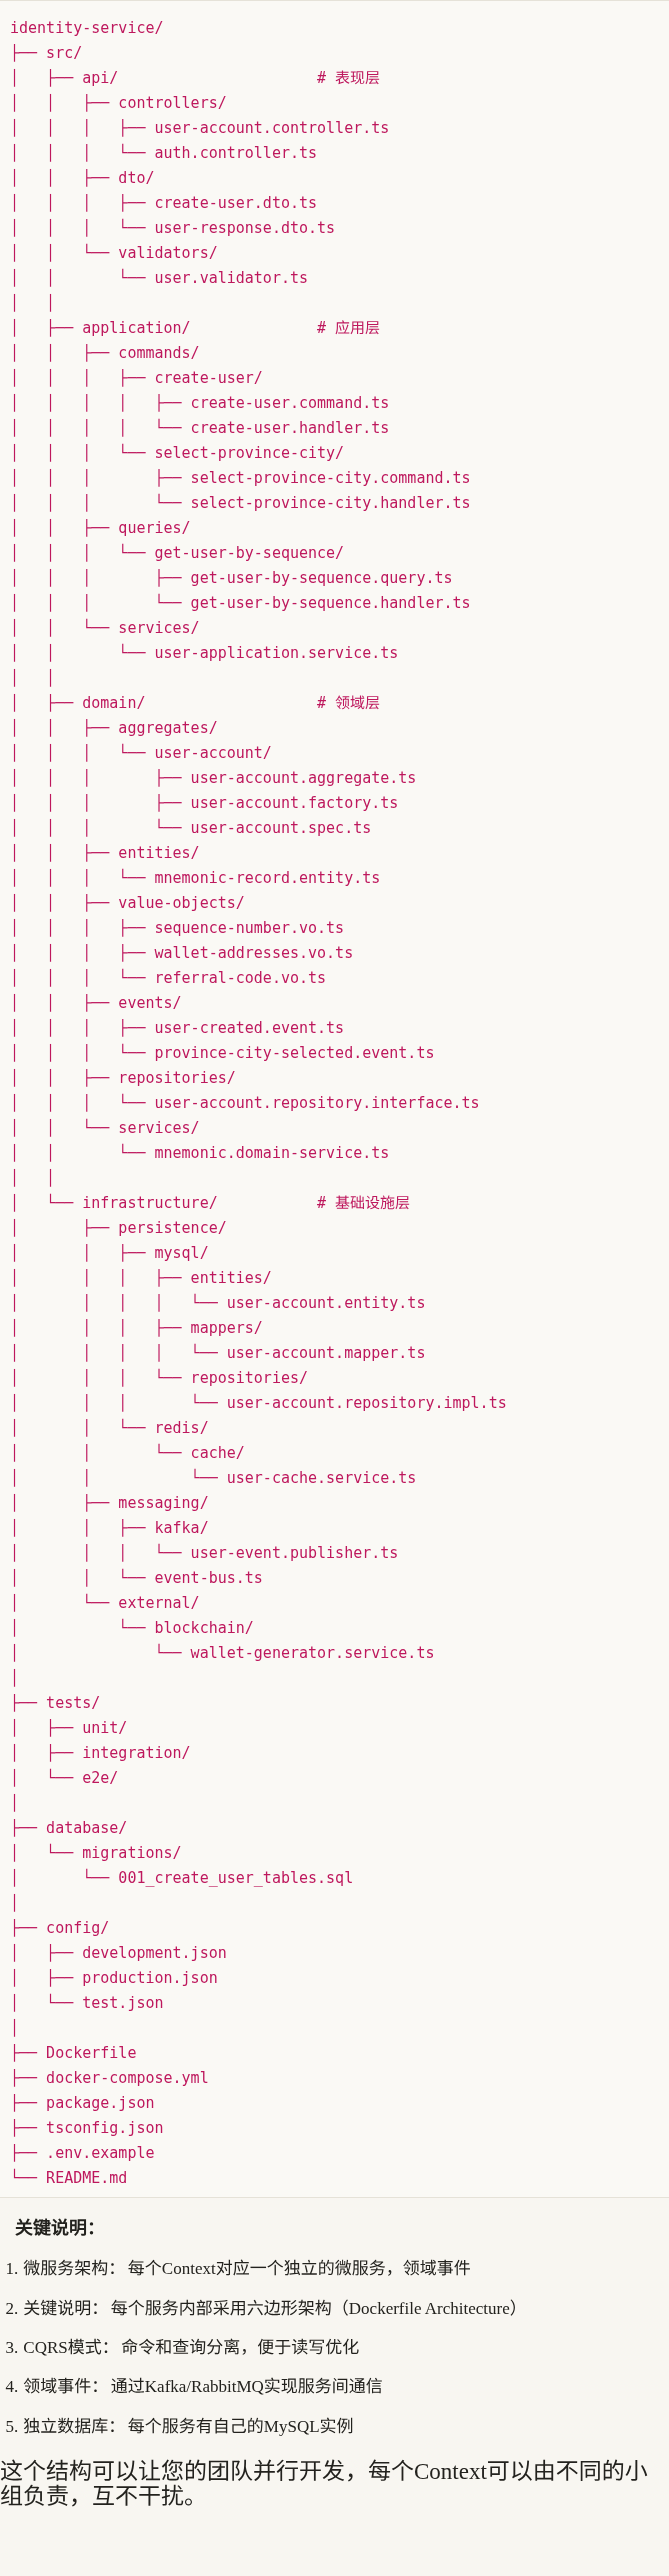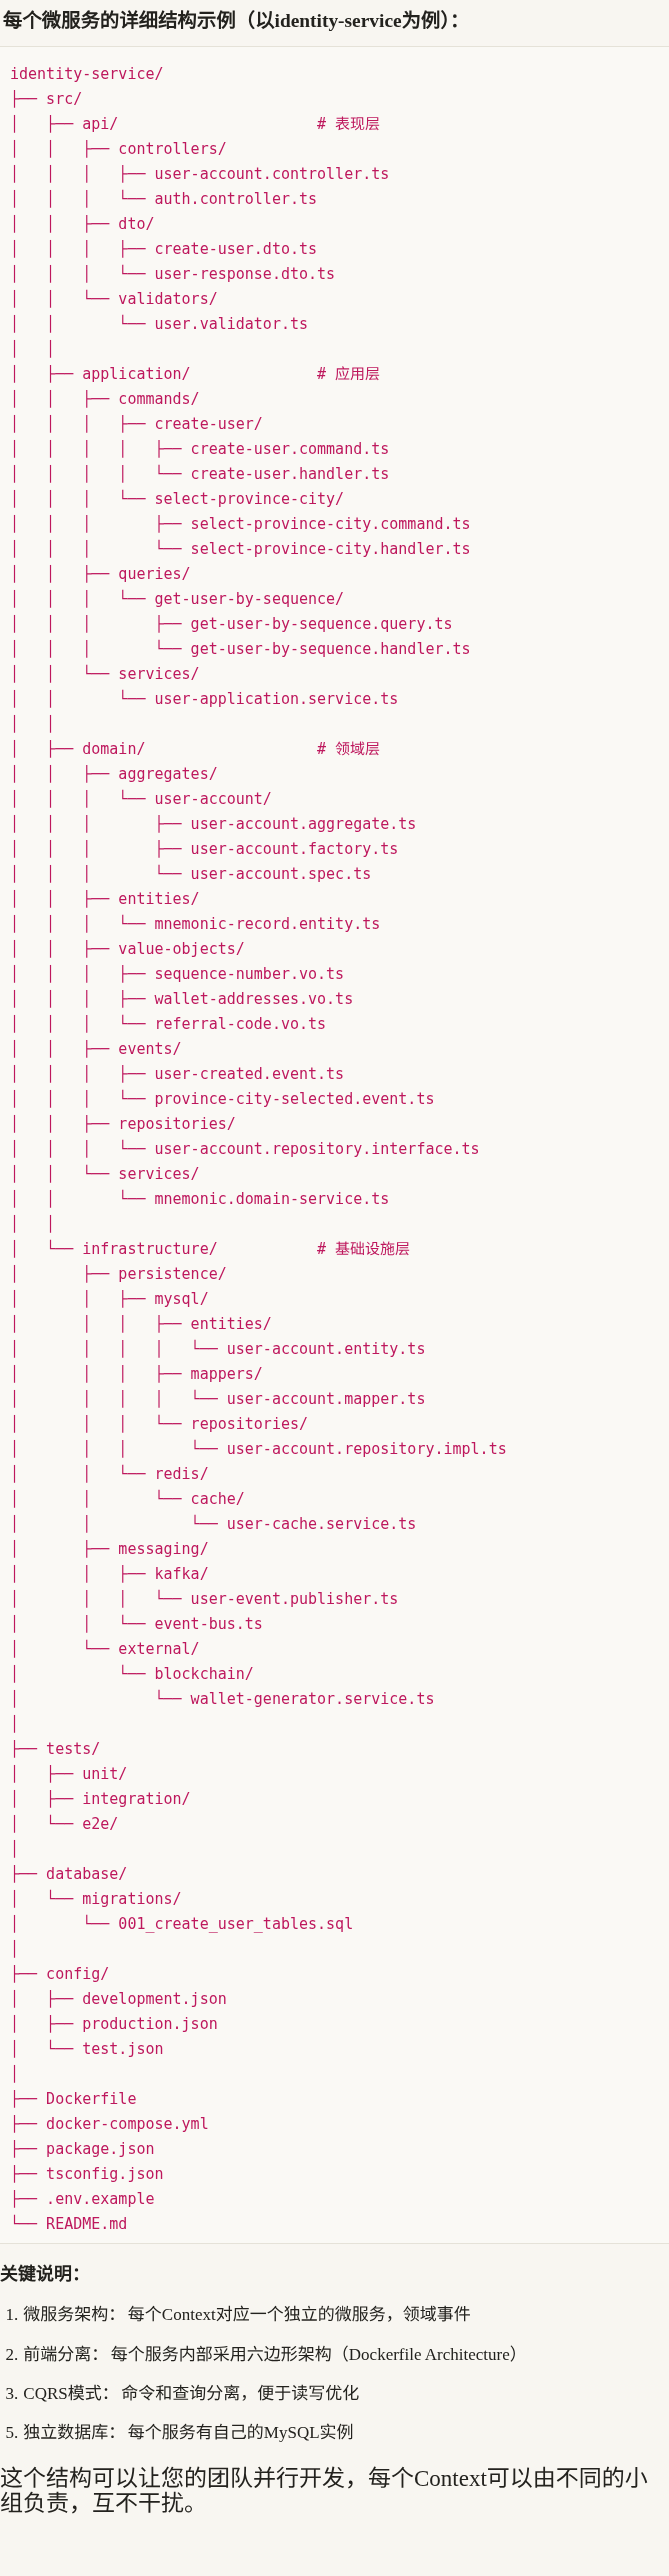--- a/index.html
+++ b/index.html
@@ -36,21 +36,21 @@
     font-variant-ligatures: none;
   }
   .notes {
     padding: 0;
   }
   .notes-heading {
     font-size: 18px;
     font-weight: 700;
     line-height: 25px;
     margin: 18px 0 15.6px 0;
-    padding-left: 0;
+    padding-left: 15px;
   }
   .notes-list {
     margin: 0;
     padding: 0 0 0 5.6px;
     list-style: none;
   }
   .note-item {
     font-size: 17px;
     line-height: 25px;
     margin: 0 0 14.4px 0;
@@ -68,21 +68,20 @@
     font-size: 23px;
     line-height: 25px;
     margin: 20.6px 0 7.5px 0;
   }
 </style>
 </head>
 <body>
 
 <main>
 
-  <h1 class="page-title">每个微服务的详细结构示例（以identity-service为例）：</h1>
 
   <section class="code-block">
     <pre class="tree">identity-service/
 ├── src/
 │   ├── api/                      # 表现层
 │   │   ├── controllers/
 │   │   │   ├── user-account.controller.ts
 │   │   │   └── auth.controller.ts
 │   │   ├── dto/
 │   │   │   ├── create-user.dto.ts
@@ -170,27 +169,30 @@
   <section class="notes">
     <h2 class="notes-heading">关键说明：</h2>
 
     <div class="notes-list">
 
       <div class="note-item">
         <span class="note-num">1.</span><span class="note-term">微服务架构</span><span class="note-sep">：</span><span class="note-desc">每个Context对应一个独立的微服务，领域事件</span>
       </div>
 
       <div class="note-item">
-        <span class="note-num">2.</span><span class="note-term">前端分离</span><span class="note-sep">：</span><span class="note-desc">每个服务内部采用六边形架构（Dockerfile Architecture）</span>
+        <span class="note-num">2.</span><span class="note-term">关键说明</span><span class="note-sep">：</span><span class="note-desc">每个服务内部采用六边形架构（Dockerfile Architecture）</span>
       </div>
 
       <div class="note-item">
         <span class="note-num">3.</span><span class="note-term">CQRS模式</span><span class="note-sep">：</span><span class="note-desc">命令和查询分离，便于读写优化</span>
       </div>
 
+      <div class="note-item">
+        <span class="note-num">4.</span><span class="note-term">领域事件</span><span class="note-sep">：</span><span class="note-desc">通过Kafka/RabbitMQ实现服务间通信</span>
+      </div>
 
       <div class="note-item">
         <span class="note-num">5.</span><span class="note-term">独立数据库</span><span class="note-sep">：</span><span class="note-desc">每个服务有自己的MySQL实例</span>
       </div>
 
 
     </div>
 
     <p class="closing">这个结构可以让您的团队并行开发，每个Context可以由不同的小组负责，互不干扰。</p>
   </section>

